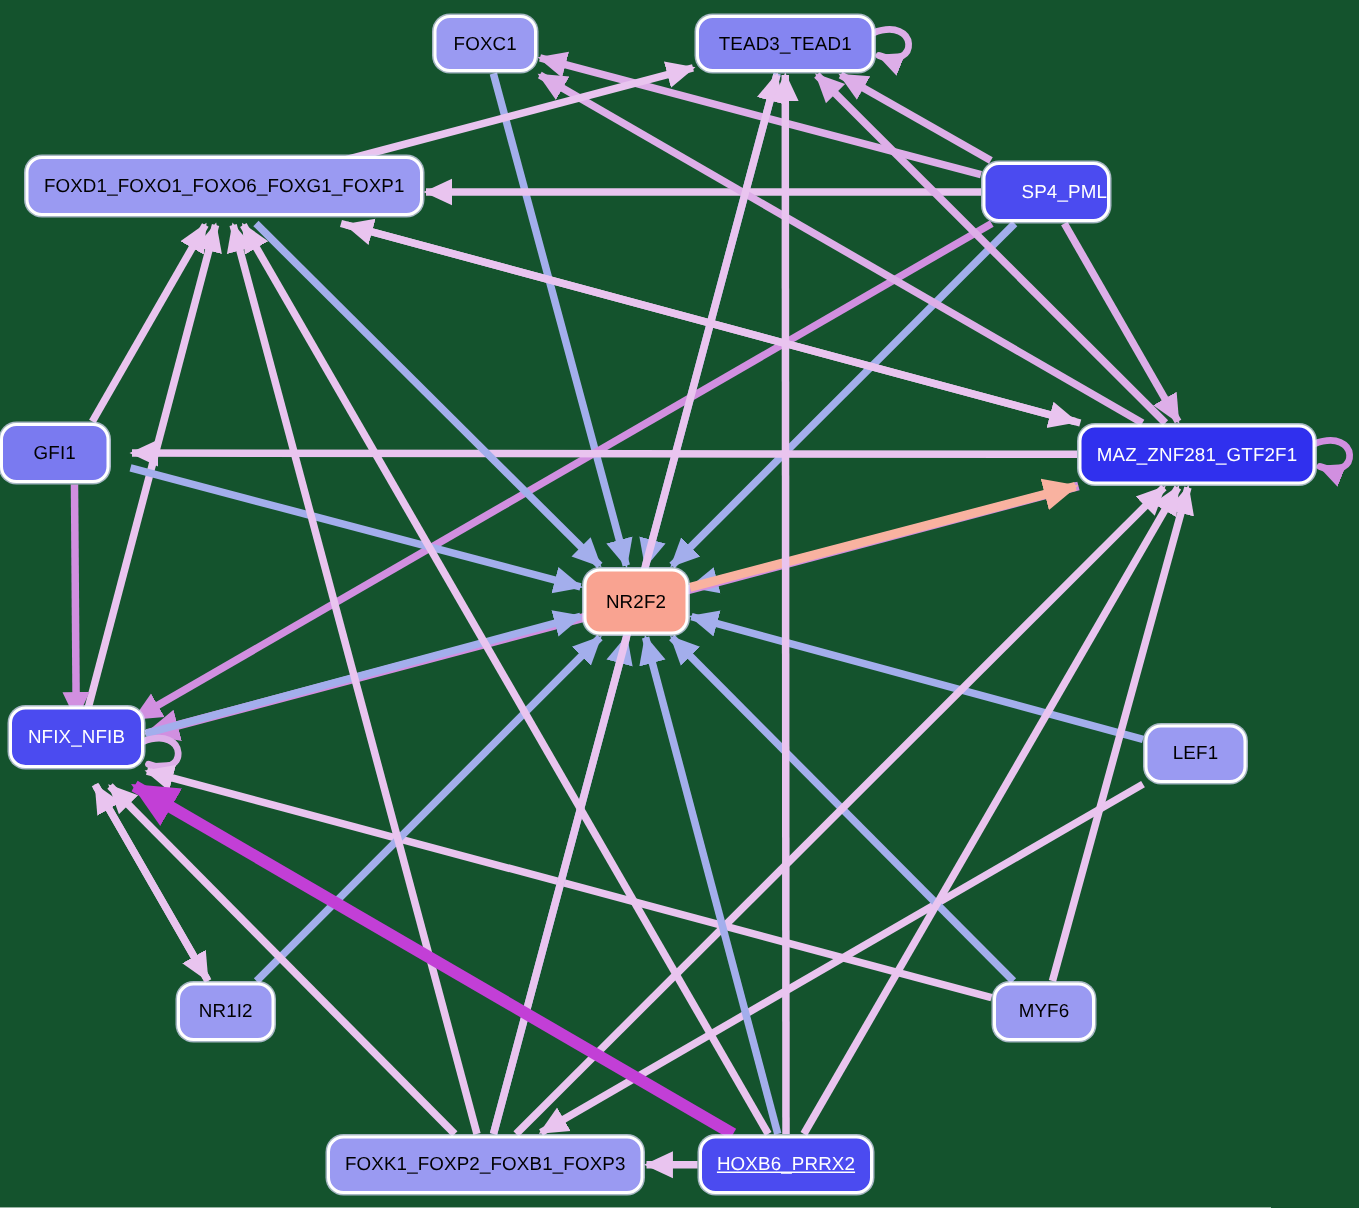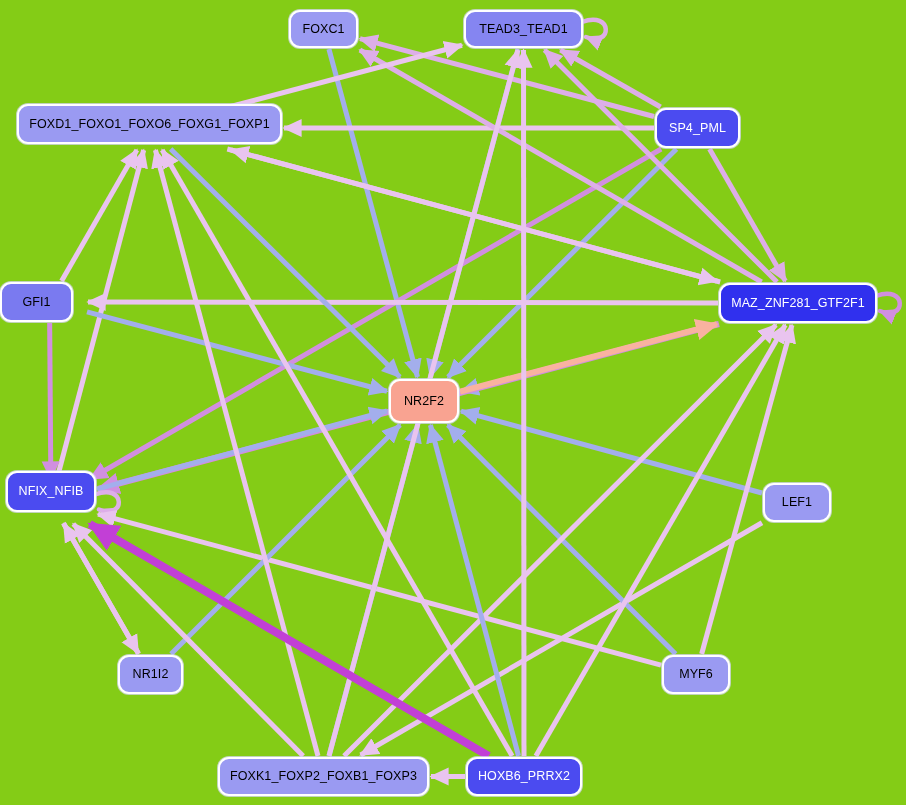--- a/index.html
+++ b/index.html
@@ -4,21 +4,21 @@
 <style>
   html, body {
     margin: 0;
     padding: 0;
     background: #ffffff;
   }
   #graph-canvas {
     position: relative;
     width: 906px;
     height: 805px;
-    background: #84cc16;
+    background: #14532d;
     overflow: hidden;
     font-family: "Liberation Sans", sans-serif;
   }
   #edge-layer {
     position: absolute;
     left: 0; top: 0;
     width: 906px;
     height: 805px;
   }
   .gnode {
@@ -115,21 +115,21 @@
   <div id="node-layer">
       <div class="gnode" style="left: 289px; top: 10px; width: 69px; height: 38px; background: rgb(154, 154, 242); color: rgb(0, 0, 0);">
         <span class="gnode-label">FOXC1</span>
       </div>
       <div class="gnode" style="left: 464px; top: 10px; width: 119px; height: 38px; background: rgb(133, 133, 241); color: rgb(0, 0, 0); text-align: center;">
         <span class="gnode-label">TEAD3_TEAD1</span>
       </div>
       <div class="gnode" style="left: 17px; top: 104px; width: 265px; height: 40px; background: rgb(154, 154, 242); color: rgb(0, 0, 0);">
         <span class="gnode-label">FOXD1_FOXO1_FOXO6_FOXG1_FOXP1</span>
       </div>
-      <div class="gnode" style="left: 655px; top: 108px; width: 85px; height: 40px; background: rgb(75, 75, 240); color: rgb(255, 255, 255);">
+      <div class="gnode" style="left: 655px; top: 108px; width: 85px; height: 40px; background: rgb(75, 75, 240); color: rgb(255, 255, 255); justify-content: flex-end;">
         <span class="gnode-label">SP4_PML</span>
       </div>
       <div class="gnode" style="left: 0; top: 282px; width: 73px; height: 40px; background: rgb(122, 122, 240); color: rgb(0, 0, 0);">
         <span class="gnode-label">GFI1</span>
       </div>
       <div class="gnode" style="left: 719px; top: 283px; width: 158px; height: 40px; background: rgb(48, 48, 238); color: rgb(255, 255, 255);">
         <span class="gnode-label">MAZ_ZNF281_GTF2F1</span>
       </div>
       <div class="gnode" style="left: 389px; top: 379px; width: 70px; height: 44px; background: rgb(249, 163, 145); color: rgb(0, 0, 0); text-align: center;">
         <span class="gnode-label">NR2F2</span>
@@ -142,17 +142,17 @@
       </div>
       <div class="gnode" style="left: 118px; top: 655px; width: 65px; height: 39px; background: rgb(154, 154, 242); color: rgb(0, 0, 0);">
         <span class="gnode-label">NR1I2</span>
       </div>
       <div class="gnode" style="left: 662px; top: 655px; width: 68px; height: 39px; background: rgb(154, 154, 242); color: rgb(0, 0, 0);">
         <span class="gnode-label">MYF6</span>
       </div>
       <div class="gnode" style="left: 218px; top: 757px; width: 211px; height: 39px; background: rgb(154, 154, 242); color: rgb(0, 0, 0); justify-content: center;">
         <span class="gnode-label">FOXK1_FOXP2_FOXB1_FOXP3</span>
       </div>
-      <div class="gnode" style="left: 466px; top: 757px; width: 116px; height: 39px; background: rgb(75, 75, 240); color: rgb(255, 255, 255);">
+      <div class="gnode" style="left: 466px; top: 757px; width: 116px; height: 39px; background: rgb(75, 75, 240); color: rgb(255, 255, 255); text-decoration: underline;">
         <span class="gnode-label">HOXB6_PRRX2</span>
       </div>
     </div>
 </div>
 
 </body></html>

